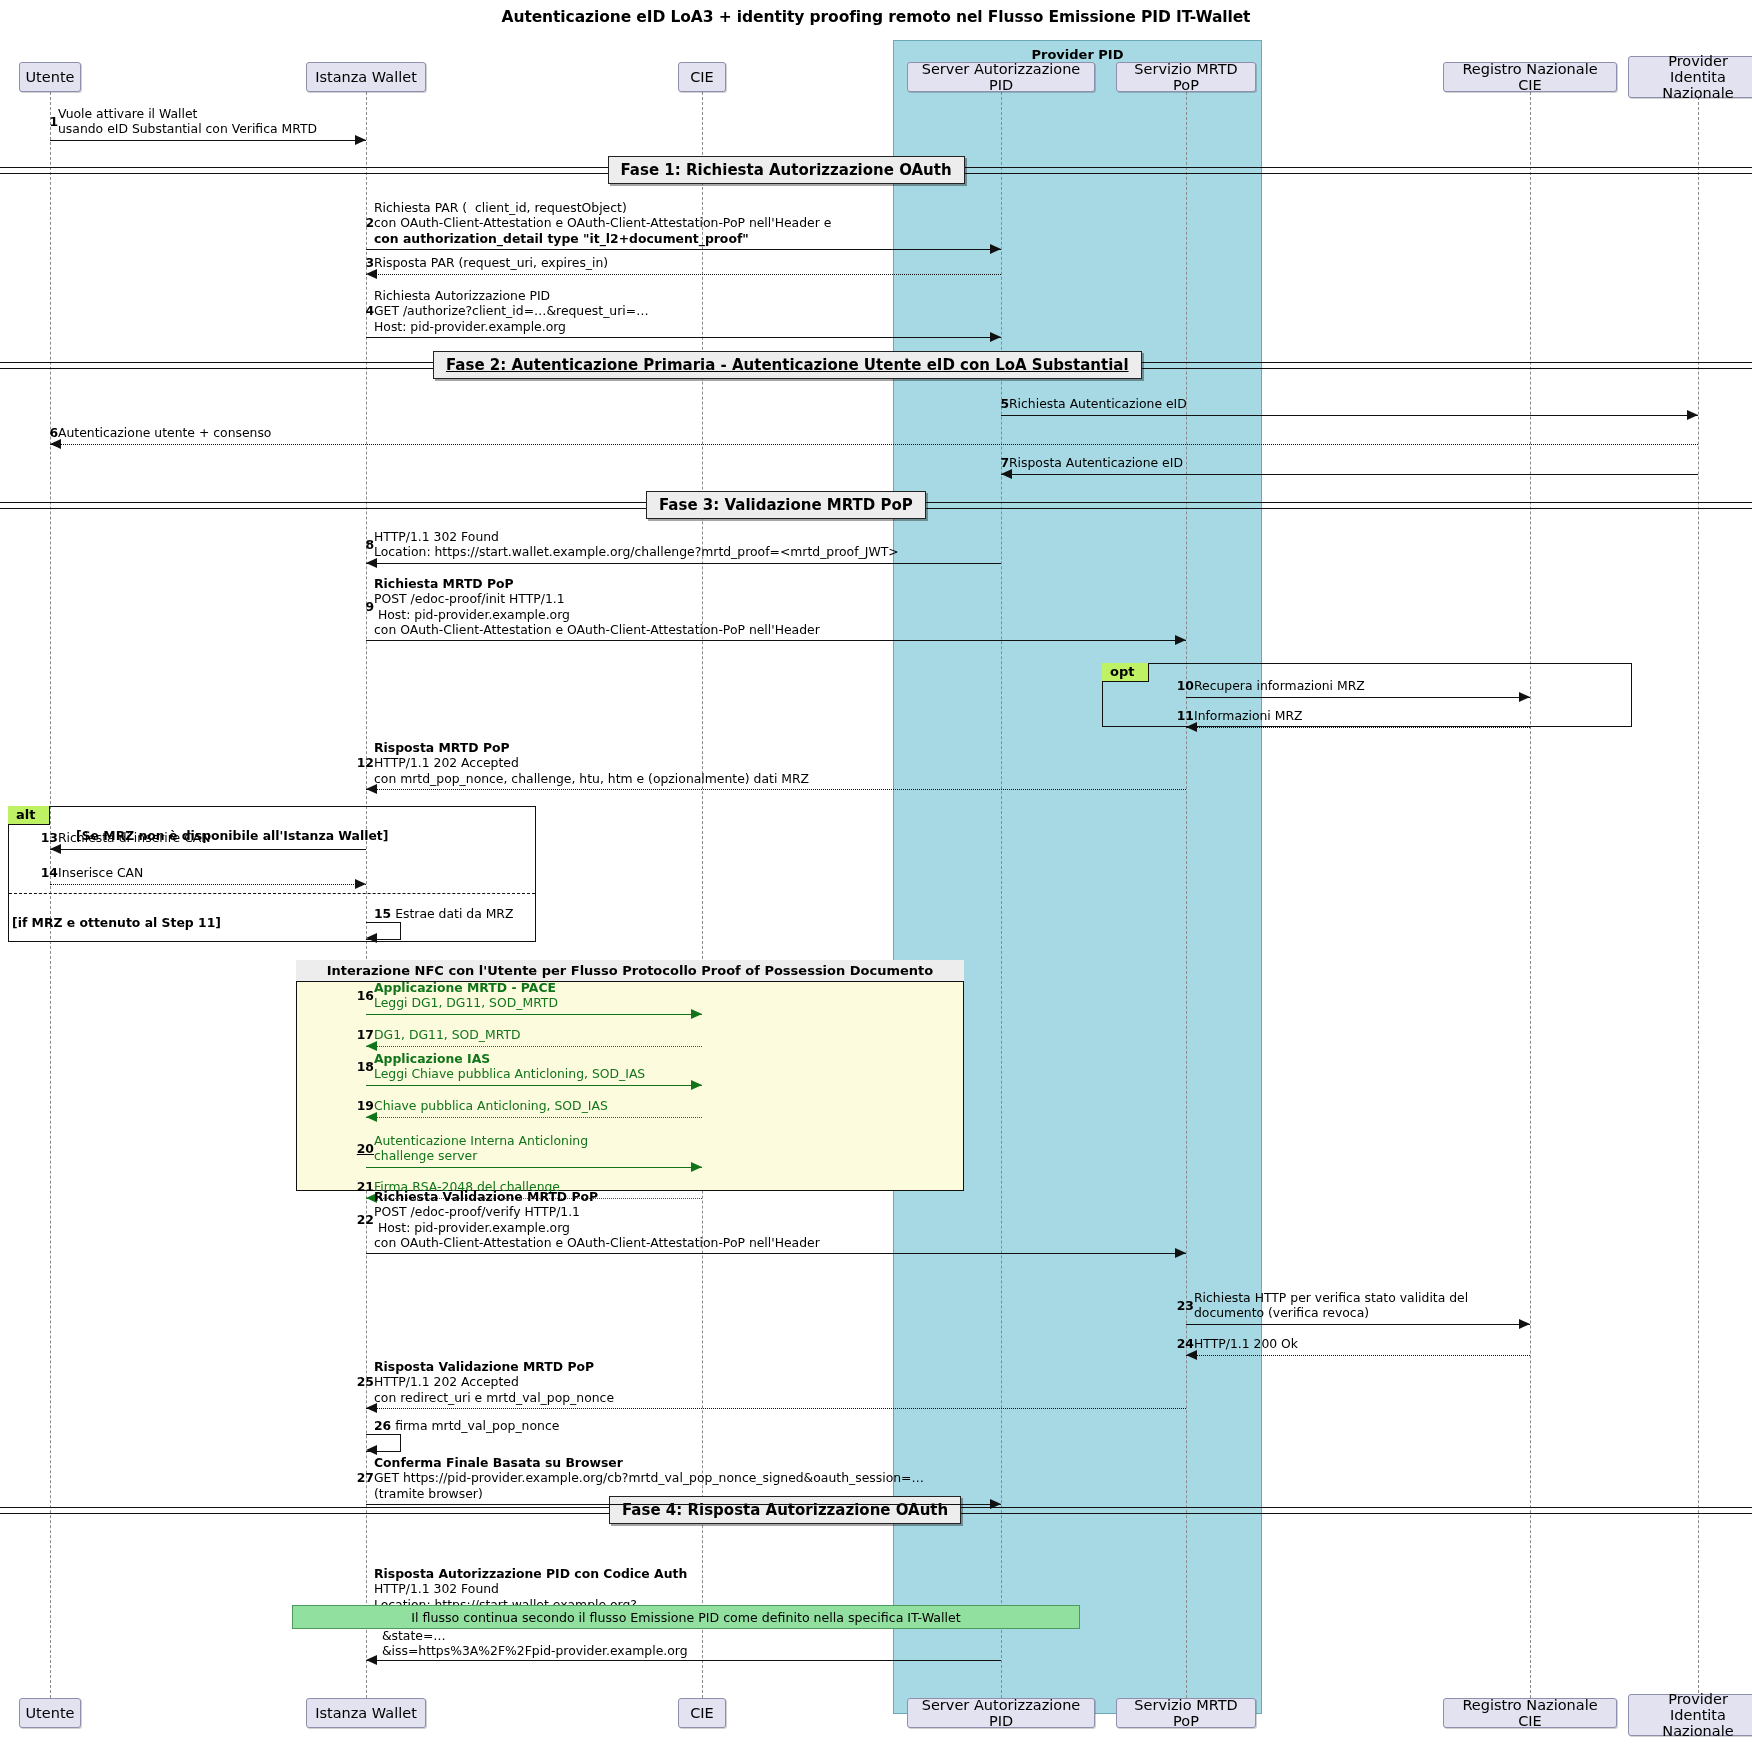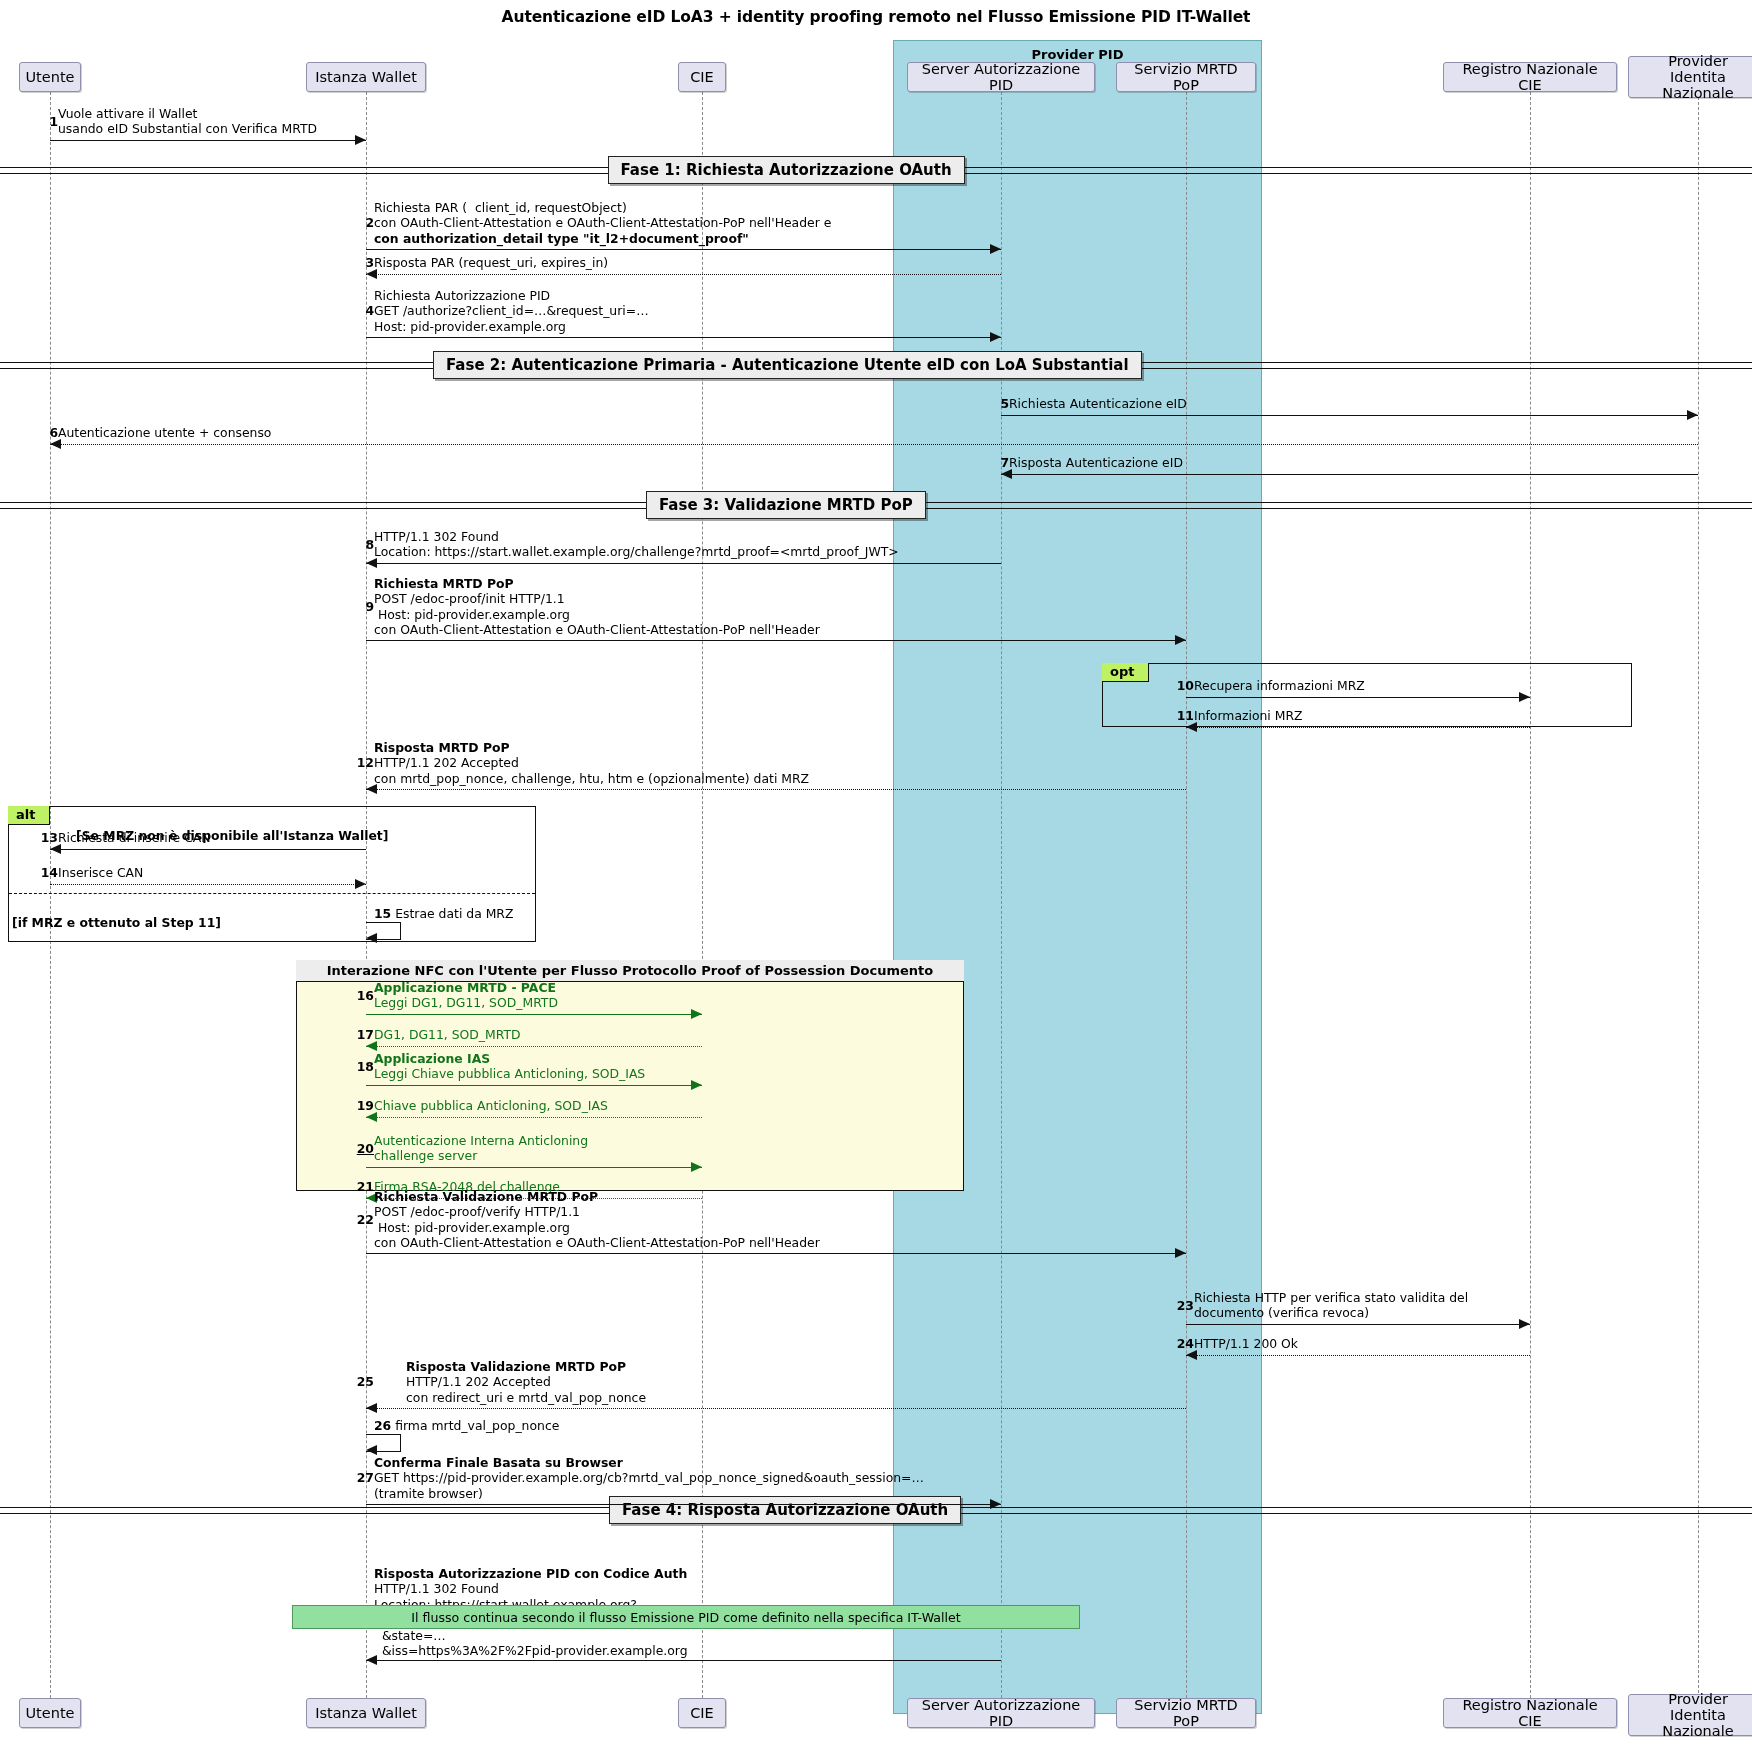--- a/index.html
+++ b/index.html
@@ -155,21 +155,21 @@
       </div>
       <div class="participant" style="left: 1628px; top: 1694px; width: 140px; height: 42px; flex-direction: column;">
         <div style="width: 100%;">Provider</div>
         <div style="width: 100%;">Identita Nazionale</div>
       </div>
       <div class="divider-line" style="top:167px;"></div>
       <div class="divider-line" style="top:173px;"></div>
       <div class="divider-box" style="left:607.5px;top:156px;min-width:345px;">Fase 1: Richiesta Autorizzazione OAuth</div>
       <div class="divider-line" style="top:362px;"></div>
       <div class="divider-line" style="top:368px;"></div>
-      <div class="divider-box" style="left:433px;top:351px;min-width:700px;">Fase 2: Autenticazione Primaria - Autenticazione Utente eID con LoA Substantial</div>
+      <div class="divider-box" style="left:433px;top:351px;min-width:700px;text-decoration:underline;">Fase 2: Autenticazione Primaria - Autenticazione Utente eID con LoA Substantial</div>
       <div class="divider-line" style="top:502px;"></div>
       <div class="divider-line" style="top:508px;"></div>
       <div class="divider-box" style="left:646px;top:491px;min-width:272px;">Fase 3: Validazione MRTD PoP</div>
       <div class="divider-line" style="top:1507px;"></div>
       <div class="divider-line" style="top:1513px;"></div>
       <div class="divider-box" style="left:609px;top:1496px;min-width:342px;">Fase 4: Risposta Autorizzazione OAuth</div>
       <div class="fragment" style="left:1102px;top:663px;width:530px;height:64px;"></div>
       <div class="fragment-tab" style="left:1102px;top:663px;">opt</div>
       <div class="fragment" style="left:8px;top:806px;width:528px;height:136px;"></div>
       <div class="fragment-tab" style="left:8px;top:806px;">alt</div>
@@ -268,21 +268,21 @@
       <div class="msg" style="left:1186px;top:1324px;width:344px;"></div>
       <div class="arrow-r" style="left:1519px;top:1319px;"></div>
       <div class="msg-label" style="position: absolute; left: 1194px; top: 1290px;"><div>Richiesta&nbsp;HTTP&nbsp;per&nbsp;verifica&nbsp;stato&nbsp;validita&nbsp;del</div><div>documento&nbsp;(verifica&nbsp;revoca)</div></div>
       <div class="seq-num" style="position: absolute; top: 1297.5px; left: 1174px; width: 20px; text-align: right;">23</div>
       <div class="msg dotted" style="left:1186px;top:1355px;width:344px;"></div>
       <div class="arrow-l" style="left:1186px;top:1350px;"></div>
       <div class="msg-label" style="position: absolute; left: 1194px; top: 1336px;"><div>HTTP/1.1&nbsp;200&nbsp;Ok</div></div>
       <div class="seq-num" style="position: absolute; top: 1336px; left: 1174px; width: 20px; text-align: right;">24</div>
       <div class="msg dotted" style="left:366px;top:1408px;width:820px;"></div>
       <div class="arrow-l" style="left:366px;top:1403px;"></div>
-      <div class="msg-label" style="position: absolute; left: 374px; top: 1359px; margin-left: 32px;"><div><b>Risposta&nbsp;Validazione&nbsp;MRTD&nbsp;PoP</b></div><div>HTTP/1.1&nbsp;202&nbsp;Accepted</div><div>con&nbsp;redirect_uri&nbsp;e&nbsp;mrtd_val_pop_nonce</div></div>
+      <div class="msg-label" style="position: absolute; left: 374px; top: 1359px;"><div><b>Risposta&nbsp;Validazione&nbsp;MRTD&nbsp;PoP</b></div><div>HTTP/1.1&nbsp;202&nbsp;Accepted</div><div>con&nbsp;redirect_uri&nbsp;e&nbsp;mrtd_val_pop_nonce</div></div>
       <div class="seq-num" style="position: absolute; top: 1374px; left: 354px; width: 20px; text-align: right;">25</div>
       <div class="selfmsg" style="left:366px;top:1434px;"></div>
       <div class="arrow-l" style="left:366px;top:1445px;"></div>
       <div class="msg-label" style="left: 374px; top: 1418px; position: absolute;"><span class="seq-num">26</span> firma&nbsp;mrtd_val_pop_nonce</div>
       <div class="msg" style="left:366px;top:1504px;width:635px;"></div>
       <div class="arrow-r" style="left:990px;top:1499px;"></div>
       <div class="msg-label" style="position: absolute; left: 374px; top: 1455px;"><div><b>Conferma&nbsp;Finale&nbsp;Basata&nbsp;su&nbsp;Browser</b></div><div>GET&nbsp;https://pid-provider.example.org/cb?mrtd_val_pop_nonce_signed&amp;oauth_session=…</div><div>(tramite&nbsp;browser)</div></div>
       <div class="seq-num" style="position: absolute; top: 1470px; left: 354px; width: 20px; text-align: right;">27</div>
       <div class="msg" style="left:366px;top:1660px;width:635px;"></div>
       <div class="arrow-l" style="left:366px;top:1655px;"></div>

